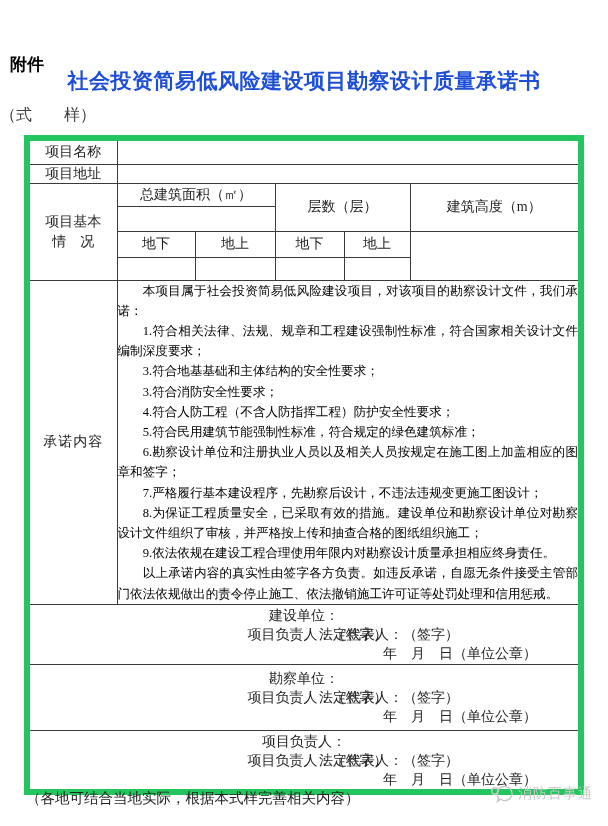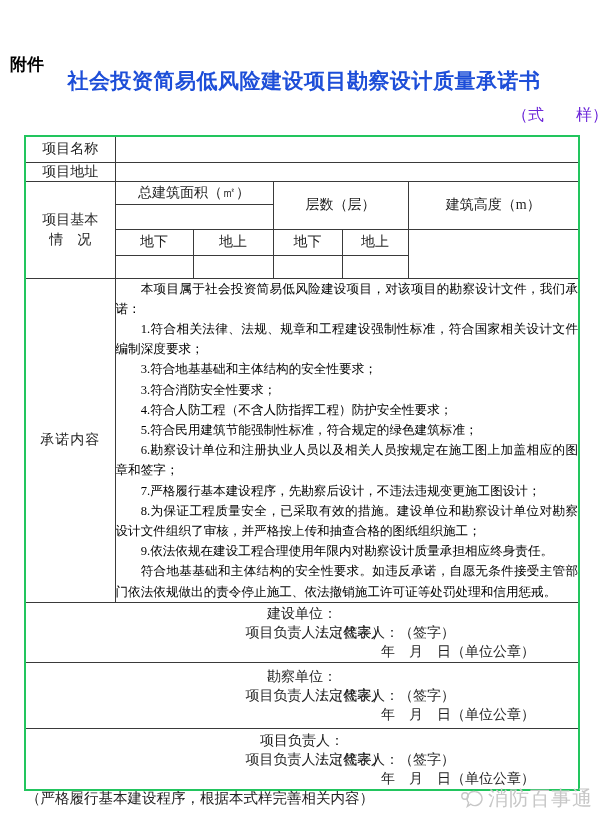--- a/index.html
+++ b/index.html
@@ -14,26 +14,26 @@
     color:#000000;
     margin-top:40px;
   }
   .doc-title {
     position:absolute; left:0; top:67px; width:100%;
     text-align:center; font-weight:bold; font-size:21px; letter-spacing:0.5px;
     color:#1d4ed8; white-space:nowrap;
   }
   .doc-subtitle {
     position:absolute; left:0; top:105px; width:100%;
-    text-align:right; font-size:16px; color:#6d28d9;
+    text-align:left; font-size:16px; color:#404040;
   }
   table.form {
     position:absolute; left:24px; top:135px; width:554px;
     border-collapse:collapse; table-layout:fixed;
-    border:2px solid #22c55e;
+    border:6px solid #22c55e;
   }
   table.form td, table.form th {
     border:1px solid #3a3a3a;
     font-weight:normal; font-size:14px; color:#1e1e1e;
     text-align:center; vertical-align:middle; padding:0;
     overflow:hidden;
   }
   .r26{height:26px;} .r19{height:19px;} .r23{height:23px;} .r25{height:25px;}
   .rc{height:305px;} .rs1{height:60px;} .rs2{height:66px;} .rs3{height:62px;}
   .small-hd{ font-size:13.5px; }
@@ -54,21 +54,21 @@
   .sig-mgr{ margin-left:27px; }
   .sig-rep{ position:absolute; left:289px; top:0; }
   .sig-date{ margin-left:312px; height:19px; }
   .footer-note{
     position:absolute; left:26px; top:789px; font-size:14.5px; color:#222;
     white-space:nowrap;
   }
   .watermark{
     position:absolute; right:15px; top:785px;
     display:flex; align-items:center; gap:4px;
-    color:#c7c7c7; font-size:20px; letter-spacing:1px;
+    color:#c7c7c7; font-size:14px; letter-spacing:1px;
   }
   .watermark svg{ display:block; }
 </style>
 </head>
 <body>
 
 <div class="attachment">附件</div>
 
 <h1 class="doc-title">社会投资简易低风险建设项目勘察设计质量承诺书</h1>
 <div class="doc-subtitle">（式　　样）</div>
@@ -129,21 +129,21 @@
       <p>本项目属于社会投资简易低风险建设项目，对该项目的勘察设计文件，我们承诺：</p>
       <p>1.符合相关法律、法规、规章和工程建设强制性标准，符合国家相关设计文件编制深度要求；</p>
       <p>3.符合地基基础和主体结构的安全性要求；</p>
       <p>3.符合消防安全性要求；</p>
       <p>4.符合人防工程（不含人防指挥工程）防护安全性要求；</p>
       <p>5.符合民用建筑节能强制性标准，符合规定的绿色建筑标准；</p>
       <p>6.勘察设计单位和注册执业人员以及相关人员按规定在施工图上加盖相应的图章和签字；</p>
       <p>7.严格履行基本建设程序，先勘察后设计，不违法违规变更施工图设计；</p>
       <p>8.为保证工程质量安全，已采取有效的措施。建设单位和勘察设计单位对勘察设计文件组织了审核，并严格按上传和抽查合格的图纸组织施工；</p>
       <p>9.依法依规在建设工程合理使用年限内对勘察设计质量承担相应终身责任。</p>
-      <p>符合地基基础和主体结构的安全性要求。如违反承诺，自愿无条件接受主管部门依法依规做出的责令停止施工、依法撤销施工许可证等处罚处理和信用惩戒。</p>
+      <p>以上承诺内容的真实性由签字各方负责。如违反承诺，自愿无条件接受主管部门依法依规做出的责令停止施工、依法撤销施工许可证等处罚处理和信用惩戒。</p>
     </td>
   </tr>
 
   <tr class="rs1">
     <td colspan="6" class="sig-cell">
       <div>建设单位：</div>
       <div class="sig-line2">
         <span class="sig-mgr">项目负责人：（签字）</span>
         <span class="sig-rep">法定代表人：（签字）</span>
       </div>
@@ -168,21 +168,21 @@
       <div class="sig-line2">
         <span class="sig-mgr">项目负责人：（签字）</span>
         <span class="sig-rep">法定代表人：（签字）</span>
       </div>
       <div class="sig-date">年　月　日（单位公章）</div>
     </td>
   </tr>
 </tbody>
   </table>
 
-<div class="footer-note">（严格履行基本建设程序，根据本式样完善相关内容）</div>
+<div class="footer-note">（各地可结合当地实际，根据本式样完善相关内容）</div>
 
 <div class="watermark">
   <span>
     <svg width="24" height="18" viewBox="0 0 24 18">
       <circle cx="5" cy="6" r="3.2" fill="none" stroke="#c7c7c7" stroke-width="1.4"></circle>
       <path d="M15 1.6 a7 7 0 1 1 -4.2 12.6 l-3.4 2.2 1.2-3.6 a7 7 0 0 1 6.4-11.2z" fill="none" stroke="#c7c7c7" stroke-width="1.4"></path>
     </svg>
   </span>
   <span>消防百事通</span>
 </div>

